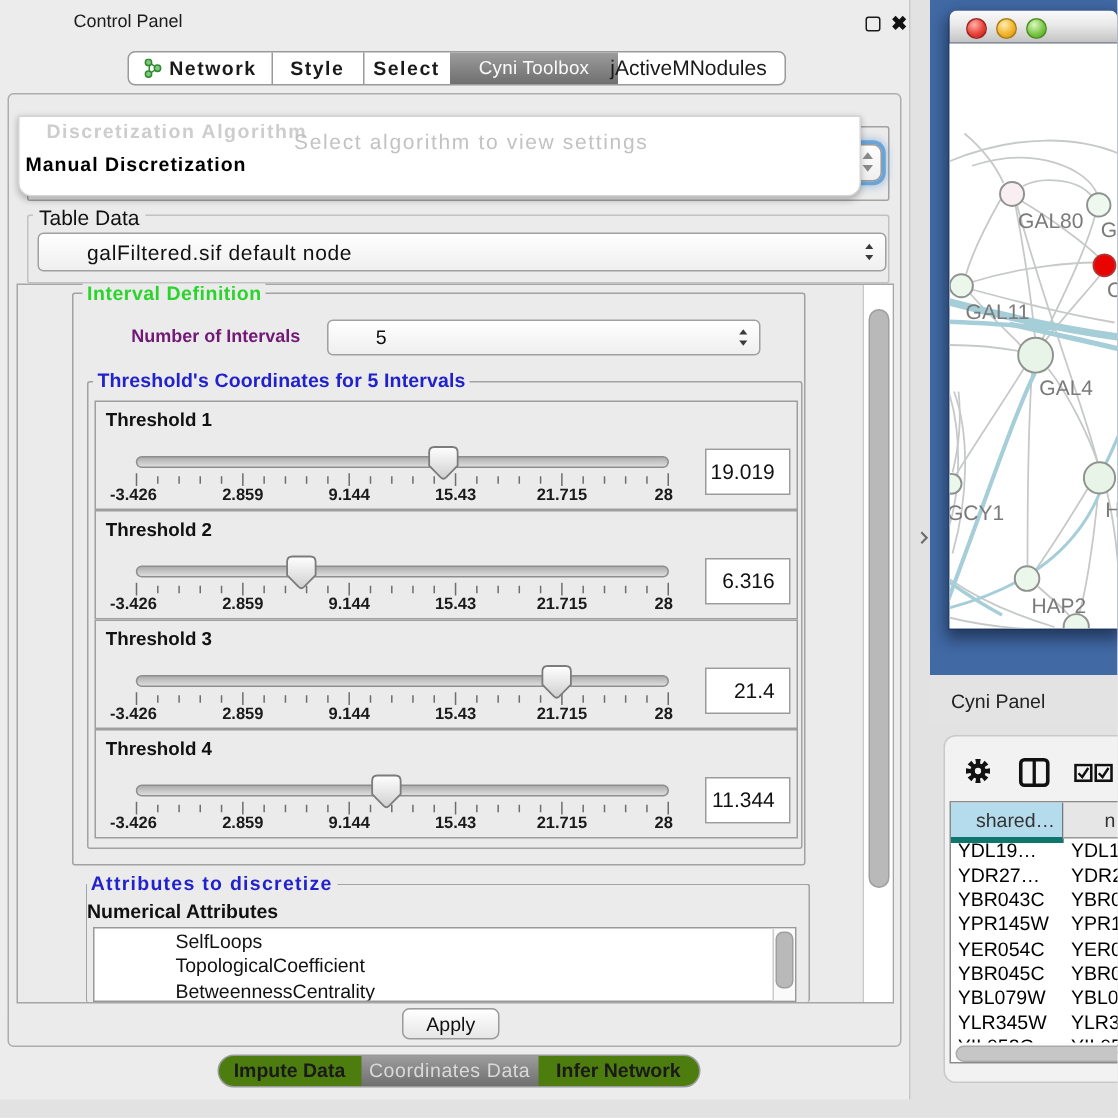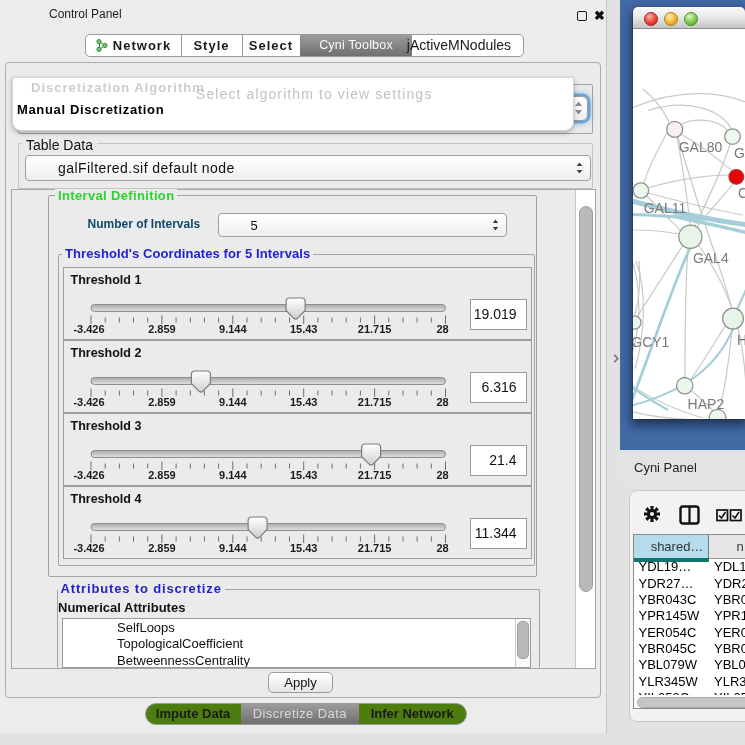--- a/index.html
+++ b/index.html
@@ -82,21 +82,21 @@
     </div>
 
     <div class="abs" id="scrollarea">
       <div class="abs" id="vsb">
           <div class="abs" id="vsbthumb"></div>
         </div>
 
       <div class="gb" style="left:36.5px;top:5.8px;width:487px;height:380px;"></div>
       <div class="gbt" style="left:43.5px;top:-0.5px;color:#2ad42a;letter-spacing:0.35px;">Interval Definition</div>
 
-      <div class="abs" style="left:76px;top:27.5px;font-size:12px;font-weight:bold;color:#0c4a6e;">Number of Intervals</div>
+      <div class="abs" style="left:76px;top:27.5px;font-size:12px;font-weight:bold;color:#701a75;">Number of Intervals</div>
       <div class="combo" style="left:206px;top:23px;width:287px;height:22px;">
         <span class="ctext">5</span>
         <svg class="stepper" viewBox="0 0 7 12">
             <path d="M3.5 0.5 L6.2 4 H0.8 Z" fill="#3a3a3a"></path>
             <path d="M3.5 11.5 L6.2 8 H0.8 Z" fill="#3a3a3a"></path>
           </svg>
       </div>
 
       <div class="gb" style="left:46.5px;top:64px;width:475px;height:310px;"></div>
       <div class="gbt" style="left:50.5px;top:57.5px;color:#2222cc;letter-spacing:0.1px;">Threshold's Coordinates for 5 Intervals</div>
@@ -356,21 +356,21 @@
     <div class="seg" style="left:95px;width:61px;">Style</div>
     <div class="seg" style="left:156px;width:58px;">Select</div>
     <div class="seg segsel" style="left:214px;width:112px;font-size:12.5px;letter-spacing:0.2px;color:#fafafa;">Cyni Toolbox</div>
     <div class="seg" style="left:309px;width:128px;font-weight:normal;letter-spacing:0;font-size:14px;">jActiveMNodules</div>
     <div class="segdiv" style="left:95px;"></div>
     <div class="segdiv" style="left:156px;"></div>
   </div>
 
   <div class="abs" id="bottabs">
     <div class="seg" style="left:0;width:95px;">Impute Data</div>
-    <div class="seg segsel" style="left:95px;width:118.5px;">Discretize Data</div>
+    <div class="seg segsel" style="left:95px;width:118.5px;">Coordinates Data</div>
     <div class="seg" style="left:213.5px;width:106.5px;">Infer Network</div>
   </div>
 
   <div class="abs" id="bluebg"></div>
   <svg class="abs" style="left:612.5px;top:353.5px;" width="6" height="9" viewBox="0 0 6 9">
       <path d="M1.2 0.8 L4.8 4.5 L1.2 8.2" fill="none" stroke="#6b6b6b" stroke-width="1.4"></path>
     </svg>
   <div class="abs" id="netwin">
     <div class="abs" id="nettitle">
       <div class="tl" style="left:10.5px;background:radial-gradient(circle at 4.5px 3.5px,#ffb0a8,#e8443c 55%,#c01810);border:0.5px solid #9f2422;"></div>

